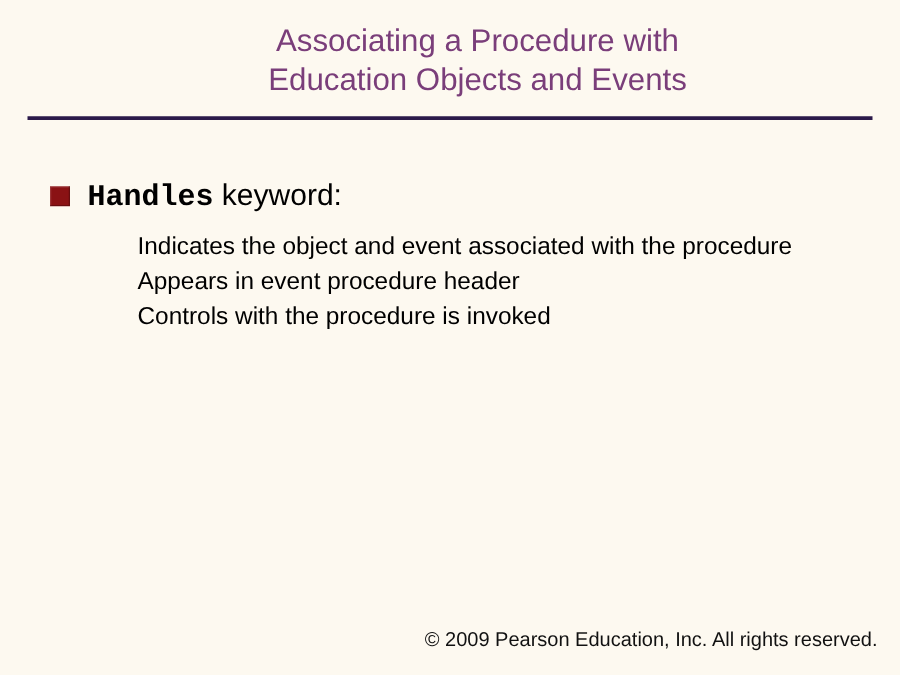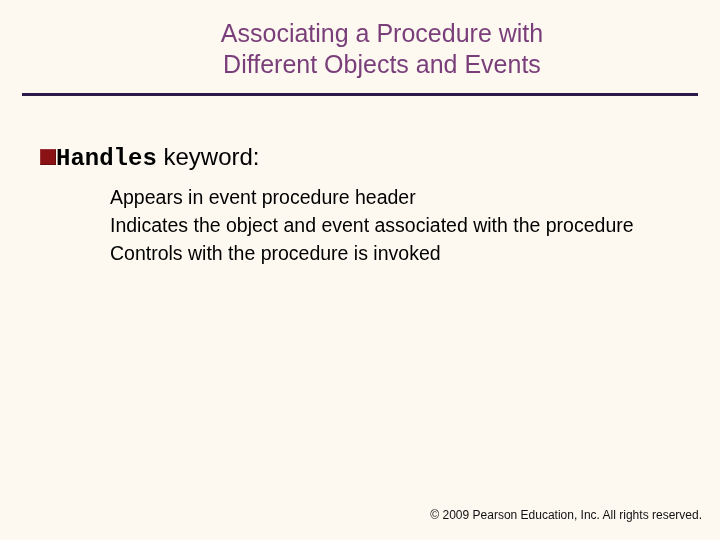--- a/index.html
+++ b/index.html
@@ -26,20 +26,21 @@
     border: none;
     border-top: 3px solid #2b1a4a;
   }
   .content {
     padding: 46px 40px 0 40px;
     color: #000;
   }
   .top-item {
     display: flex;
     align-items: flex-start;
+    column-gap: 14px;
     font-size: 24px;
     line-height: 1.25;
     margin-bottom: 10px;
   }
   .bullet-sq {
     flex: 0 0 16px;
     height: 16px;
     background: #8a1214;
     margin-top: 7px;
     box-shadow: inset -1px -1px 0 rgba(0,0,0,.25), inset 1px 1px 0 rgba(255,255,255,.15);
@@ -53,44 +54,44 @@
     font-size: 19.5px;
     line-height: 1.35;
   }
   .sublist > div {
     margin-bottom: 2px;
   }
   .footer {
     position: absolute;
     right: 18px;
     bottom: 18px;
-    font-size: 12px;
+    font-size: 16px;
     color: #111;
   }
 </style>
 </head>
 <body>
 
 <div class="title-block">
   <div>Associating a Procedure with</div>
-  <div>Different Objects and Events</div>
+  <div>Education Objects and Events</div>
 </div>
 
 <hr class="divider">
 
 <div class="content">
 
   <div class="top-item">
     <div class="bullet-sq"></div>
     <div>
       <span class="mono">Handles</span><span> keyword:</span>
     </div>
   </div>
   <div class="sublist">
+    <div>Indicates the object and event associated with the procedure</div>
     <div>Appears in event procedure header</div>
-    <div>Indicates the object and event associated with the procedure</div>
     <div>Controls with the procedure is invoked</div>
   </div>
 
 
 </div>
 
 <div class="footer">© 2009 Pearson Education, Inc.  All rights reserved.</div>
 
 </body></html>

